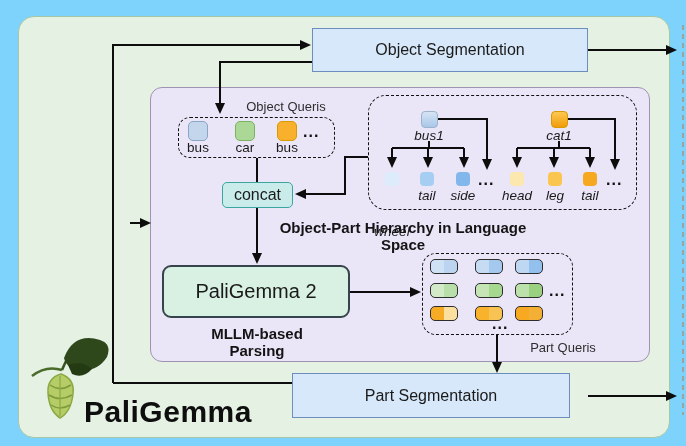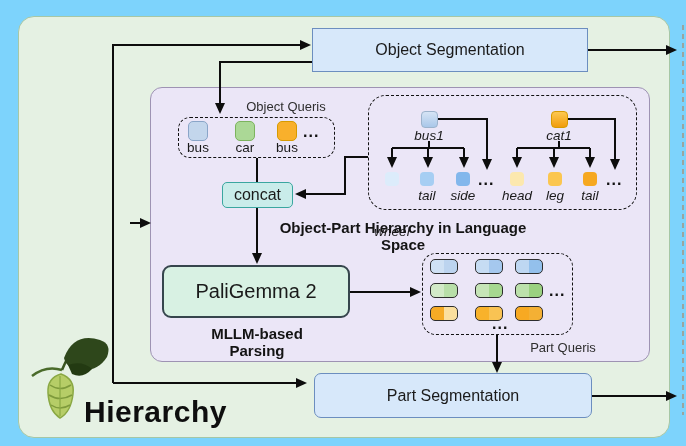--- a/index.html
+++ b/index.html
@@ -6,21 +6,21 @@
   *{box-sizing:border-box;font-family:"Liberation Sans", sans-serif;}
   #canvas{position:relative;width:686px;height:446px;background:#7dd3fc;overflow:hidden;color:#1a1a1a;}
   .abs{position:absolute;}
   
   .outer{left:18px;top:16px;width:652px;height:422px;background:#e5f1e3;border:1px solid #a6c7a6;border-radius:16px;}
   
   .module{left:150px;top:87px;width:500px;height:275px;background:#ebe6f7;border:1px solid #9e93b3;border-radius:12px;}
   
   .segbox{background:#d7e8fa;border:1.5px solid #6c8ebf;display:flex;align-items:center;justify-content:center;font-size:16px;}
   .objseg{left:312px;top:28px;width:276px;height:44px;}
-  .partseg{left:314px;top:373px;width:278px;height:45px;border-radius:7px;}
+  .partseg{left:292px;top:373px;width:278px;height:45px;}
   
   .dashbox{border:1.7px dashed #111;background:transparent;}
   .oqbox{left:178px;top:117px;width:157px;height:41px;border-radius:12px;}
   .hierbox{left:368px;top:95px;width:269px;height:115px;border-radius:18px;}
   .pqbox{left:422px;top:253px;width:151px;height:82px;border-radius:14px;}
   .imgfeat{left:30px;top:195px;width:100px;height:57px;background:#f9f6ec;border:2px dashed #111;border-radius:10px;
            display:flex;flex-direction:column;align-items:center;justify-content:center;font-weight:bold;font-size:17px;line-height:1.25;}
   
   .concat{left:222px;top:182px;width:71px;height:26px;background:#c9ecea;border:1.6px solid #3aa6a0;border-radius:5px;
           display:flex;align-items:center;justify-content:center;font-size:16px;}
@@ -204,15 +204,15 @@
 
   <svg class="abs" style="left:30px;top:332px;" width="82" height="92" viewBox="0 0 82 92">
     <path d="M2 44 Q 16 33 32 38" stroke="#4a6b2a" stroke-width="2.5" fill="none"></path>
     <path d="M32 38 Q 38 22 50 13" stroke="#3a5521" stroke-width="2.5" fill="none"></path>
     <path d="M34 26 Q 44 0 70 8 Q 82 12 77 25 Q 66 42 46 37 Q 35 34 34 26 Z" fill="#2e471b"></path>
     <path d="M38 33 Q 52 28 62 37 Q 53 47 42 42 Z" fill="#233a12"></path>
     <path d="M31 42 Q 45 47 43 62 Q 41 80 30 86 Q 19 79 18 61 Q 17 46 31 42 Z" fill="#b6cd67" stroke="#8aa843" stroke-width="1.5"></path>
     <path d="M20 53 Q 30 60 41 53 M19 63 Q 30 70 42 63 M21 73 Q 30 79 40 73" stroke="#7e9a3c" stroke-width="1.5" fill="none"></path>
     <path d="M30 44 V 84" stroke="#8aa843" stroke-width="1.2" fill="none"></path>
   </svg>
-  <div class="abs brand">Hierarchy</div>
+  <div class="abs brand">PaliGemma</div>
 
 </div>
 
 </body></html>

